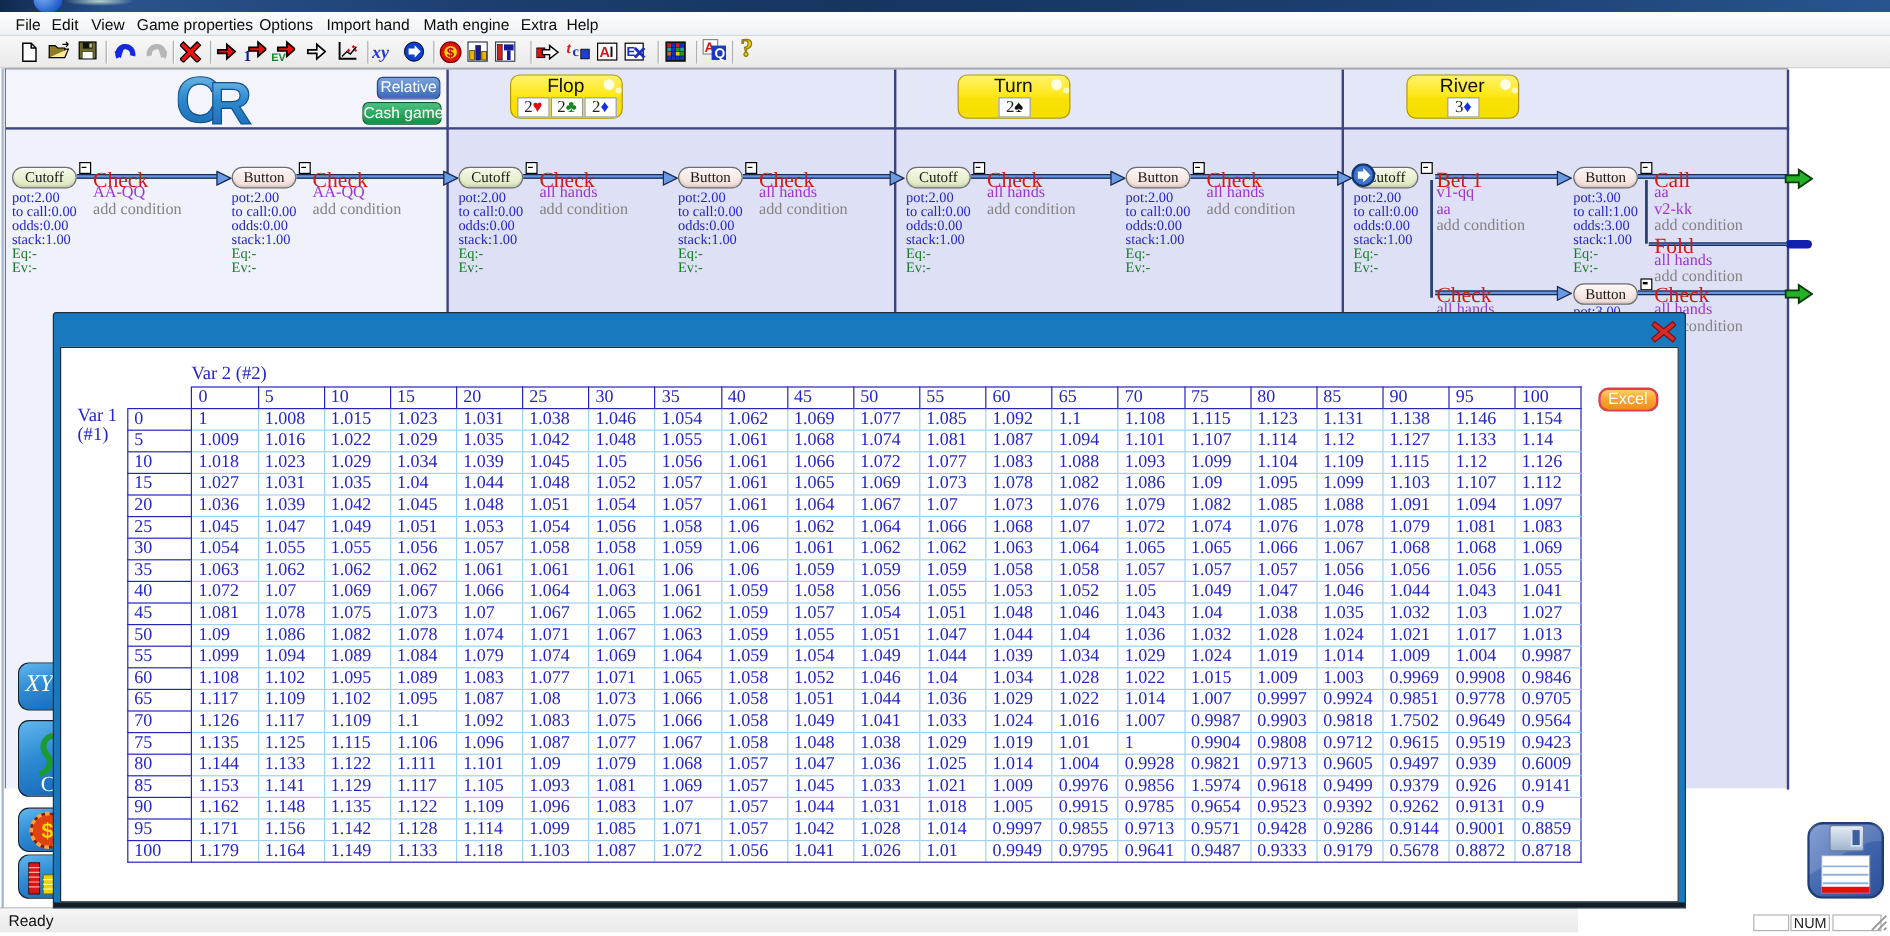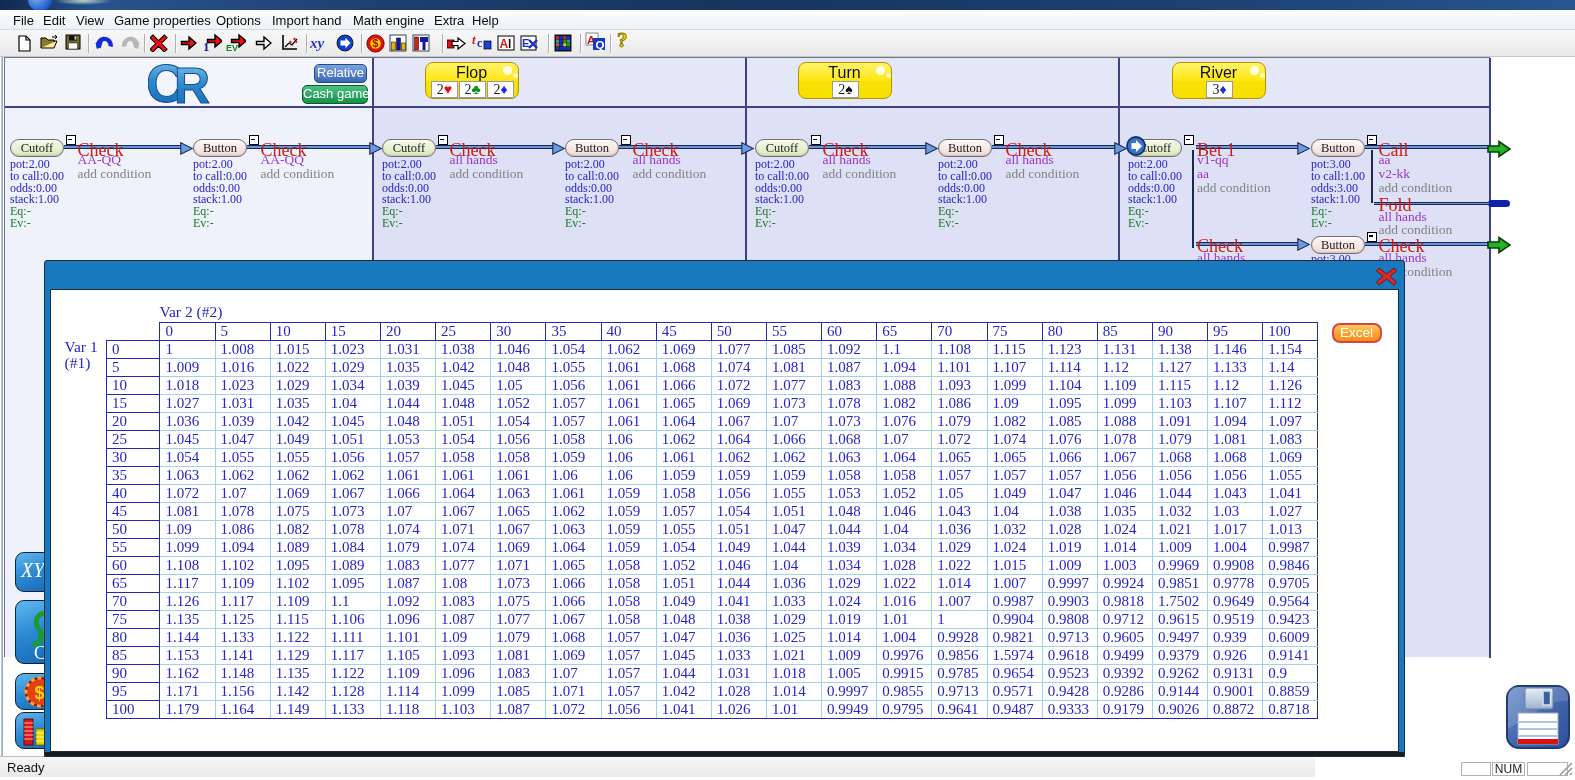--- a/index.html
+++ b/index.html
@@ -1001,21 +1001,21 @@
             <td>1.056</td>
             <td>1.041</td>
             <td>1.026</td>
             <td>1.01</td>
             <td>0.9949</td>
             <td>0.9795</td>
             <td>0.9641</td>
             <td>0.9487</td>
             <td>0.9333</td>
             <td>0.9179</td>
-            <td>0.9026</td>
+            <td>0.5678</td>
             <td>0.8872</td>
             <td>0.8718</td>
           </tr>
         </tbody>
       </table>
       <div id="excel">Excel</div>
     </div>
   </div>
 <div id="status" class="abs">
     <span class="abs" style="left:7px;top:3px">Ready</span>

